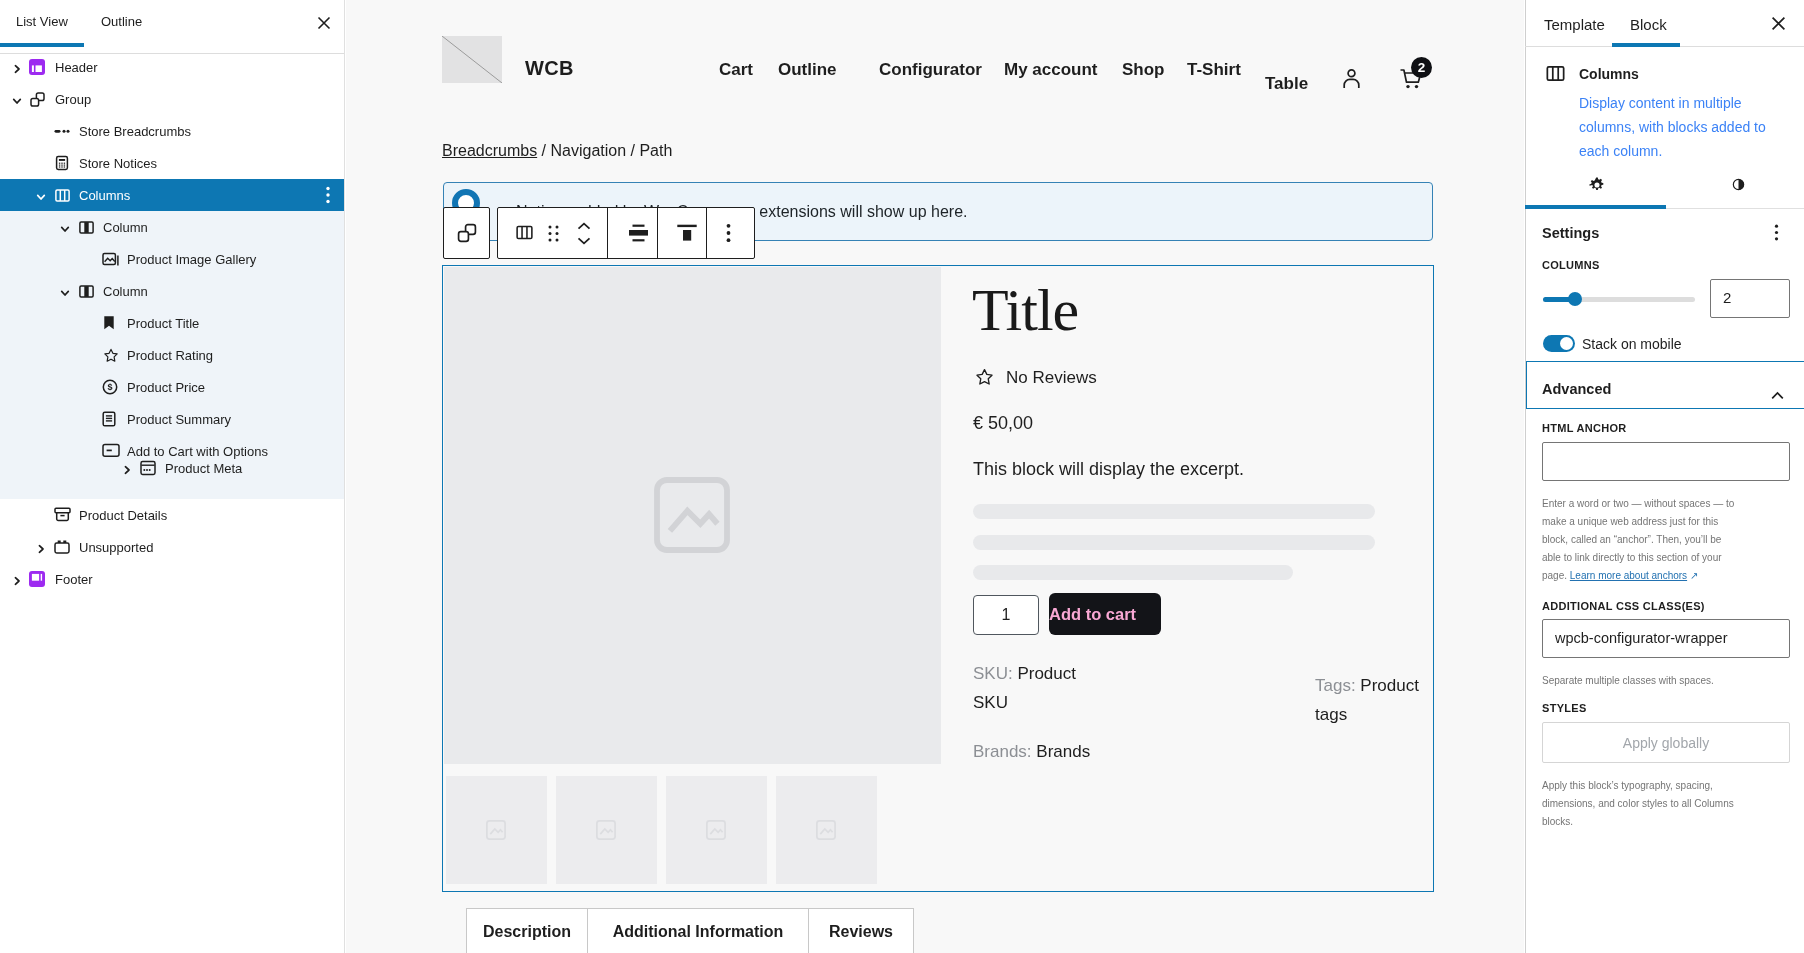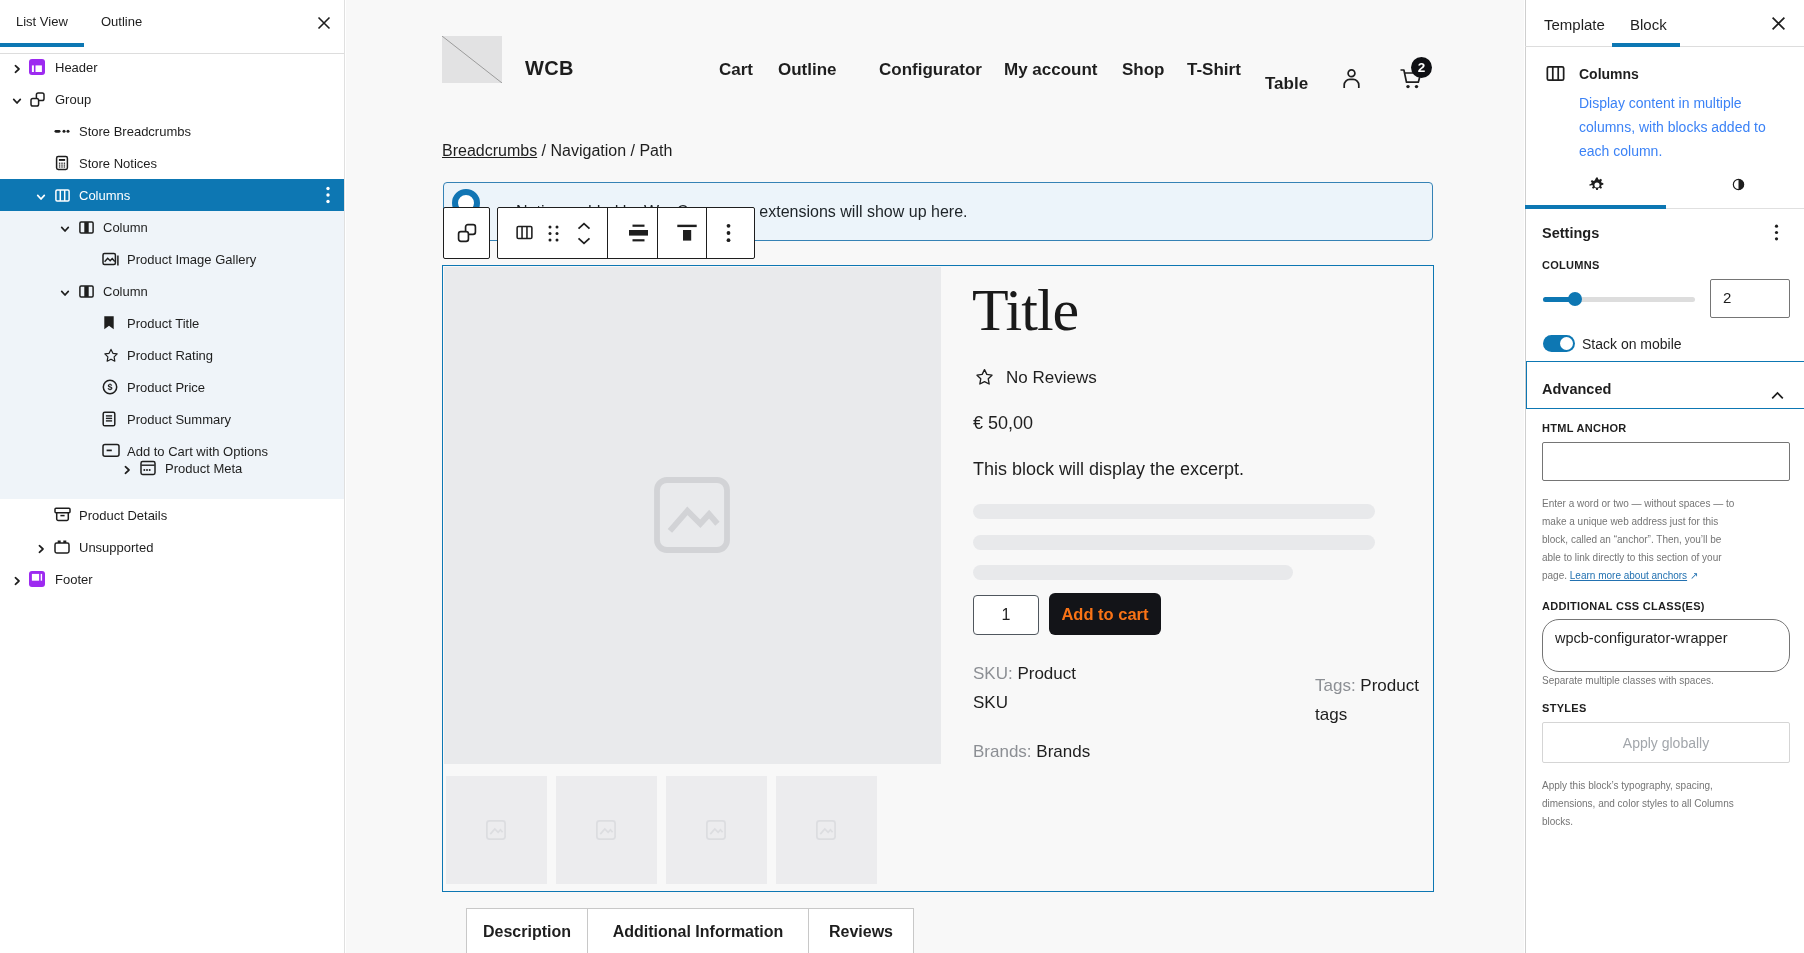--- a/index.html
+++ b/index.html
@@ -329,21 +329,21 @@
   <div class="abs" style="left:974px;top:367px;"><svg width="21" height="20" viewBox="0 0 24 24">
         <path d="M12 3.2l2.8 5.7 6.2.9-4.5 4.4 1.1 6.2-5.6-2.9-5.6 2.9 1.1-6.2-4.5-4.4 6.2-.9z" fill="none" stroke="#1e1e1e" stroke-width="1.6" stroke-linejoin="round"></path>
       </svg></div>
   <div class="abs" style="left:1006px;top:368px;font-size:17px;">No Reviews</div>
   <div class="abs" style="left:973px;top:413px;font-size:18px;">€&nbsp;50,00</div>
   <div class="abs" style="left:973px;top:459px;font-size:18px;">This block will display the excerpt.</div>
   <div class="abs" style="left:973px;top:504px;width:402px;height:15px;border-radius:7.5px;background:#e8e9eb;"></div>
   <div class="abs" style="left:973px;top:535px;width:402px;height:15px;border-radius:7.5px;background:#e8e9eb;"></div>
   <div class="abs" style="left:973px;top:565px;width:320px;height:15px;border-radius:7.5px;background:#e8e9eb;"></div>
   <div class="abs" style="left:973px;top:595px;width:66px;height:40px;background:#fff;border:1px solid #50575e;border-radius:4px;font-size:16px;text-align:center;line-height:38px;">1</div>
-  <div class="abs" style="left:1049px;top:593px;width:112px;height:42px;background:#131418;border-radius:6px;color:#f97316;font-size:16.5px;font-weight:700;text-align:center;line-height:42px;">Add to cart</div>
+  <div class="abs" style="left:1049px;top:593px;width:112px;height:42px;background:#131418;border-radius:6px;color:#f9a8d4;font-size:16.5px;font-weight:700;text-align:left;line-height:42px;">Add to cart</div>
   <div class="abs meta" style="left:973px;top:659px;"><span style="color:#8c8f94">SKU:</span> Product<br>SKU</div>
   <div class="abs meta" style="left:1315px;top:671px;"><span style="color:#8c8f94">Tags:</span> Product<br>tags</div>
   <div class="abs meta" style="left:973px;top:737px;"><span style="color:#8c8f94">Brands:</span> Brands</div>
   <div class="abs ptab" style="left:466px;width:122px;">Description</div>
   <div class="abs ptab" style="left:587px;width:222px;">Additional Information</div>
   <div class="abs ptab" style="left:808px;width:106px;">Reviews</div>
   <div class="abs" style="left:1525px;top:46px;width:279px;height:1px;background:#ddd;"></div>
   <div class="abs" style="left:1544px;top:16px;font-size:15px;color:#1e1e1e;">Template</div>
   <div class="abs" style="left:1630px;top:16px;font-size:15px;color:#1e1e1e;">Block</div>
   <div class="abs" style="left:1612px;top:43px;width:68px;height:4px;background:var(--accent);"></div>
@@ -385,20 +385,20 @@
   <div class="abs" style="left:1582px;top:336px;font-size:14px;">Stack on mobile</div>
   <div class="abs" style="left:1526px;top:361px;width:288px;height:48px;border:1.6px solid var(--accent);"></div>
   <div class="abs" style="left:1542px;top:381px;font-size:14.5px;font-weight:700;">Advanced</div>
   <div class="abs" style="left:1771px;top:386px;"><svg width="13" height="9" viewBox="0 0 13 9">
         <path d="M1.2 7.3 L6.5 2 L11.8 7.3" fill="none" stroke="#1e1e1e" stroke-width="1.7"></path>
       </svg></div>
   <div class="abs seclabel" style="left:1542px;top:422px;">HTML ANCHOR</div>
   <div class="abs input" style="left:1542px;top:442px;width:248px;height:39px;"></div>
   <div class="abs helptext" style="left:1542px;top:495px;width:256px;">Enter a word or two — without spaces — to<br>make a unique web address just for this<br>block, called an “anchor”. Then, you’ll be<br>able to link directly to this section of your<br>page. <span style="color:#2271b1;text-decoration:underline;">Learn more about anchors</span> <span style="color:#2271b1;">↗</span></div>
   <div class="abs seclabel" style="left:1542px;top:600px;">ADDITIONAL CSS CLASS(ES)</div>
-  <div class="abs input" style="left:1542px;top:619px;width:248px;height:53px;border-radius:17px;">
+  <div class="abs input" style="left:1542px;top:619px;width:248px;height:39px;">
       <span style="position:absolute;left:12px;top:10px;font-size:14.5px;">wpcb-configurator-wrapper</span>
     </div>
   <div class="abs helptext" style="left:1542px;top:672px;">Separate multiple classes with spaces.</div>
   <div class="abs seclabel" style="left:1542px;top:702px;">STYLES</div>
   <div class="abs" style="left:1542px;top:722px;width:248px;height:41px;border:1px solid #d5d5d5;border-radius:2px;background:#fff;font-size:14px;color:#a2a6ab;text-align:center;line-height:40px;">Apply globally</div>
   <div class="abs helptext" style="left:1542px;top:777px;width:260px;">Apply this block’s typography, spacing,<br>dimensions, and color styles to all Columns<br>blocks.</div>
 </div>
 
 </body></html>

